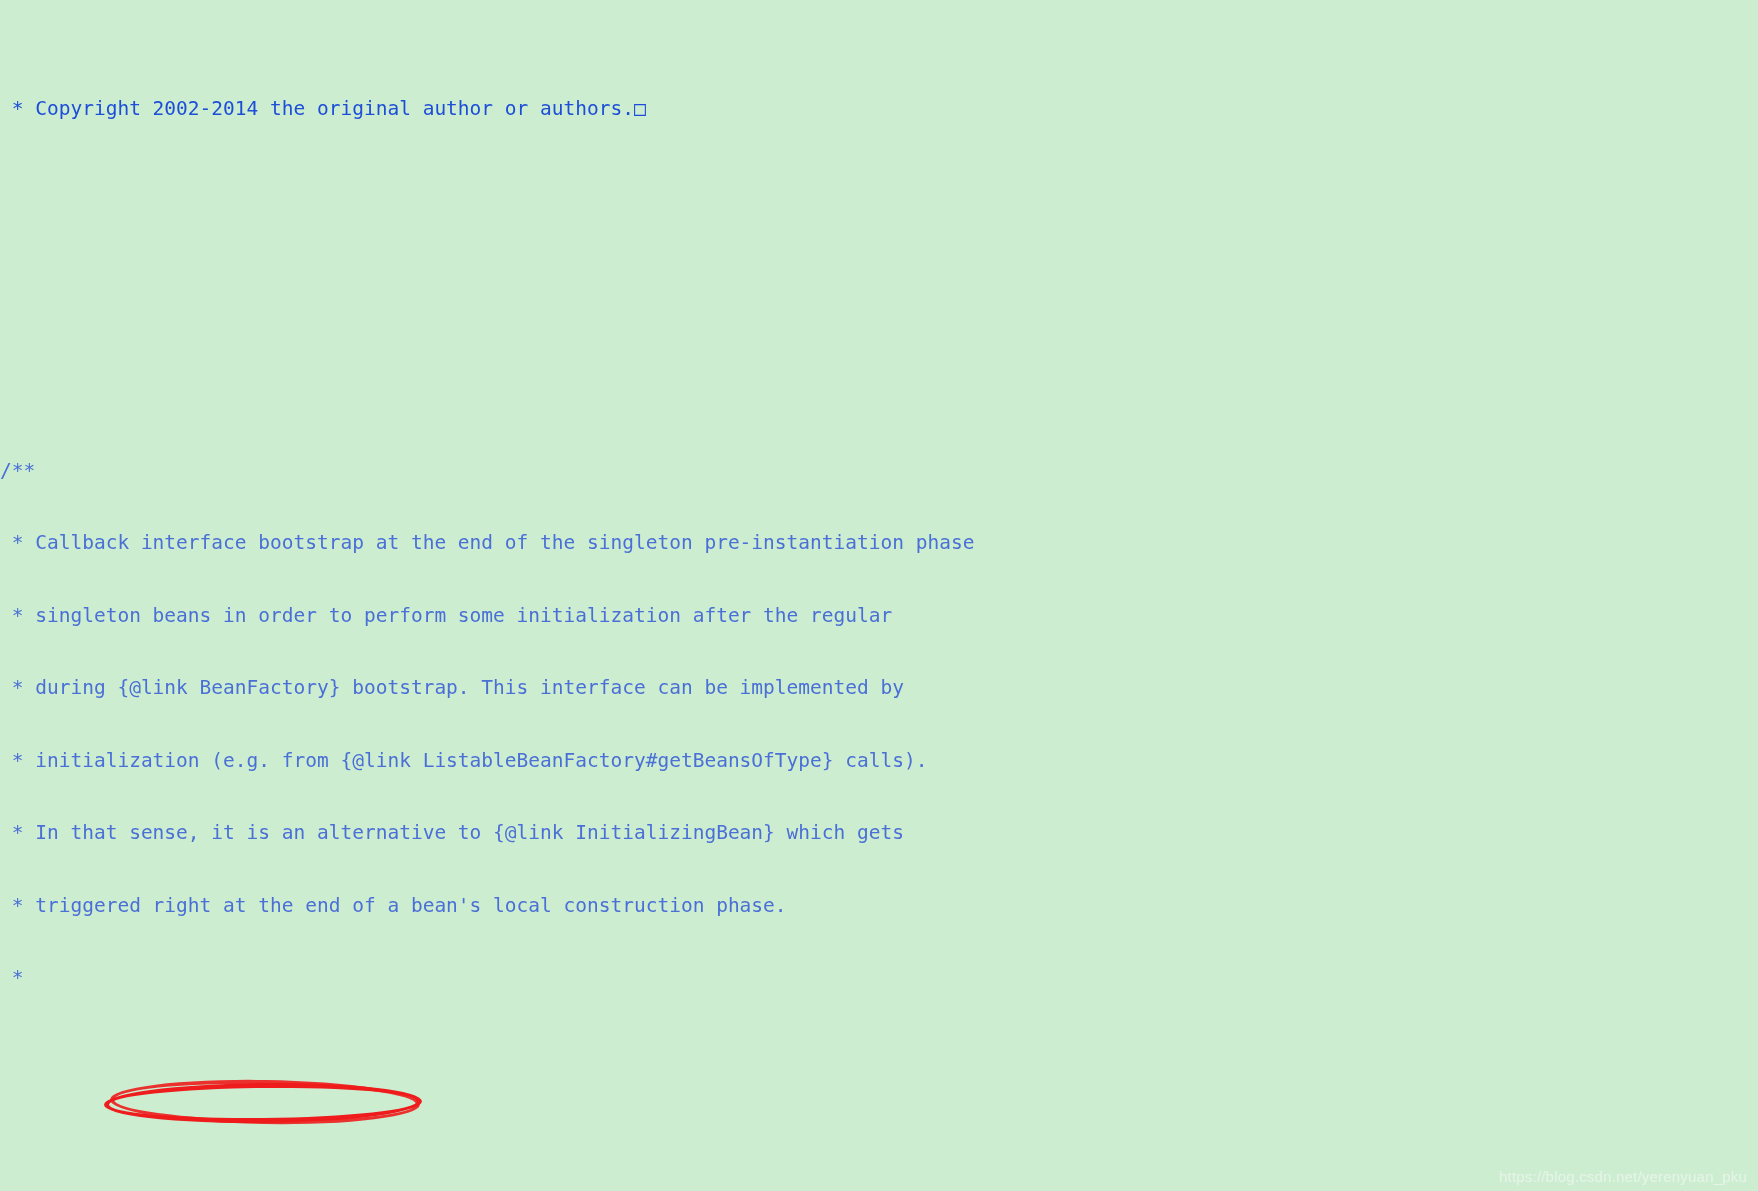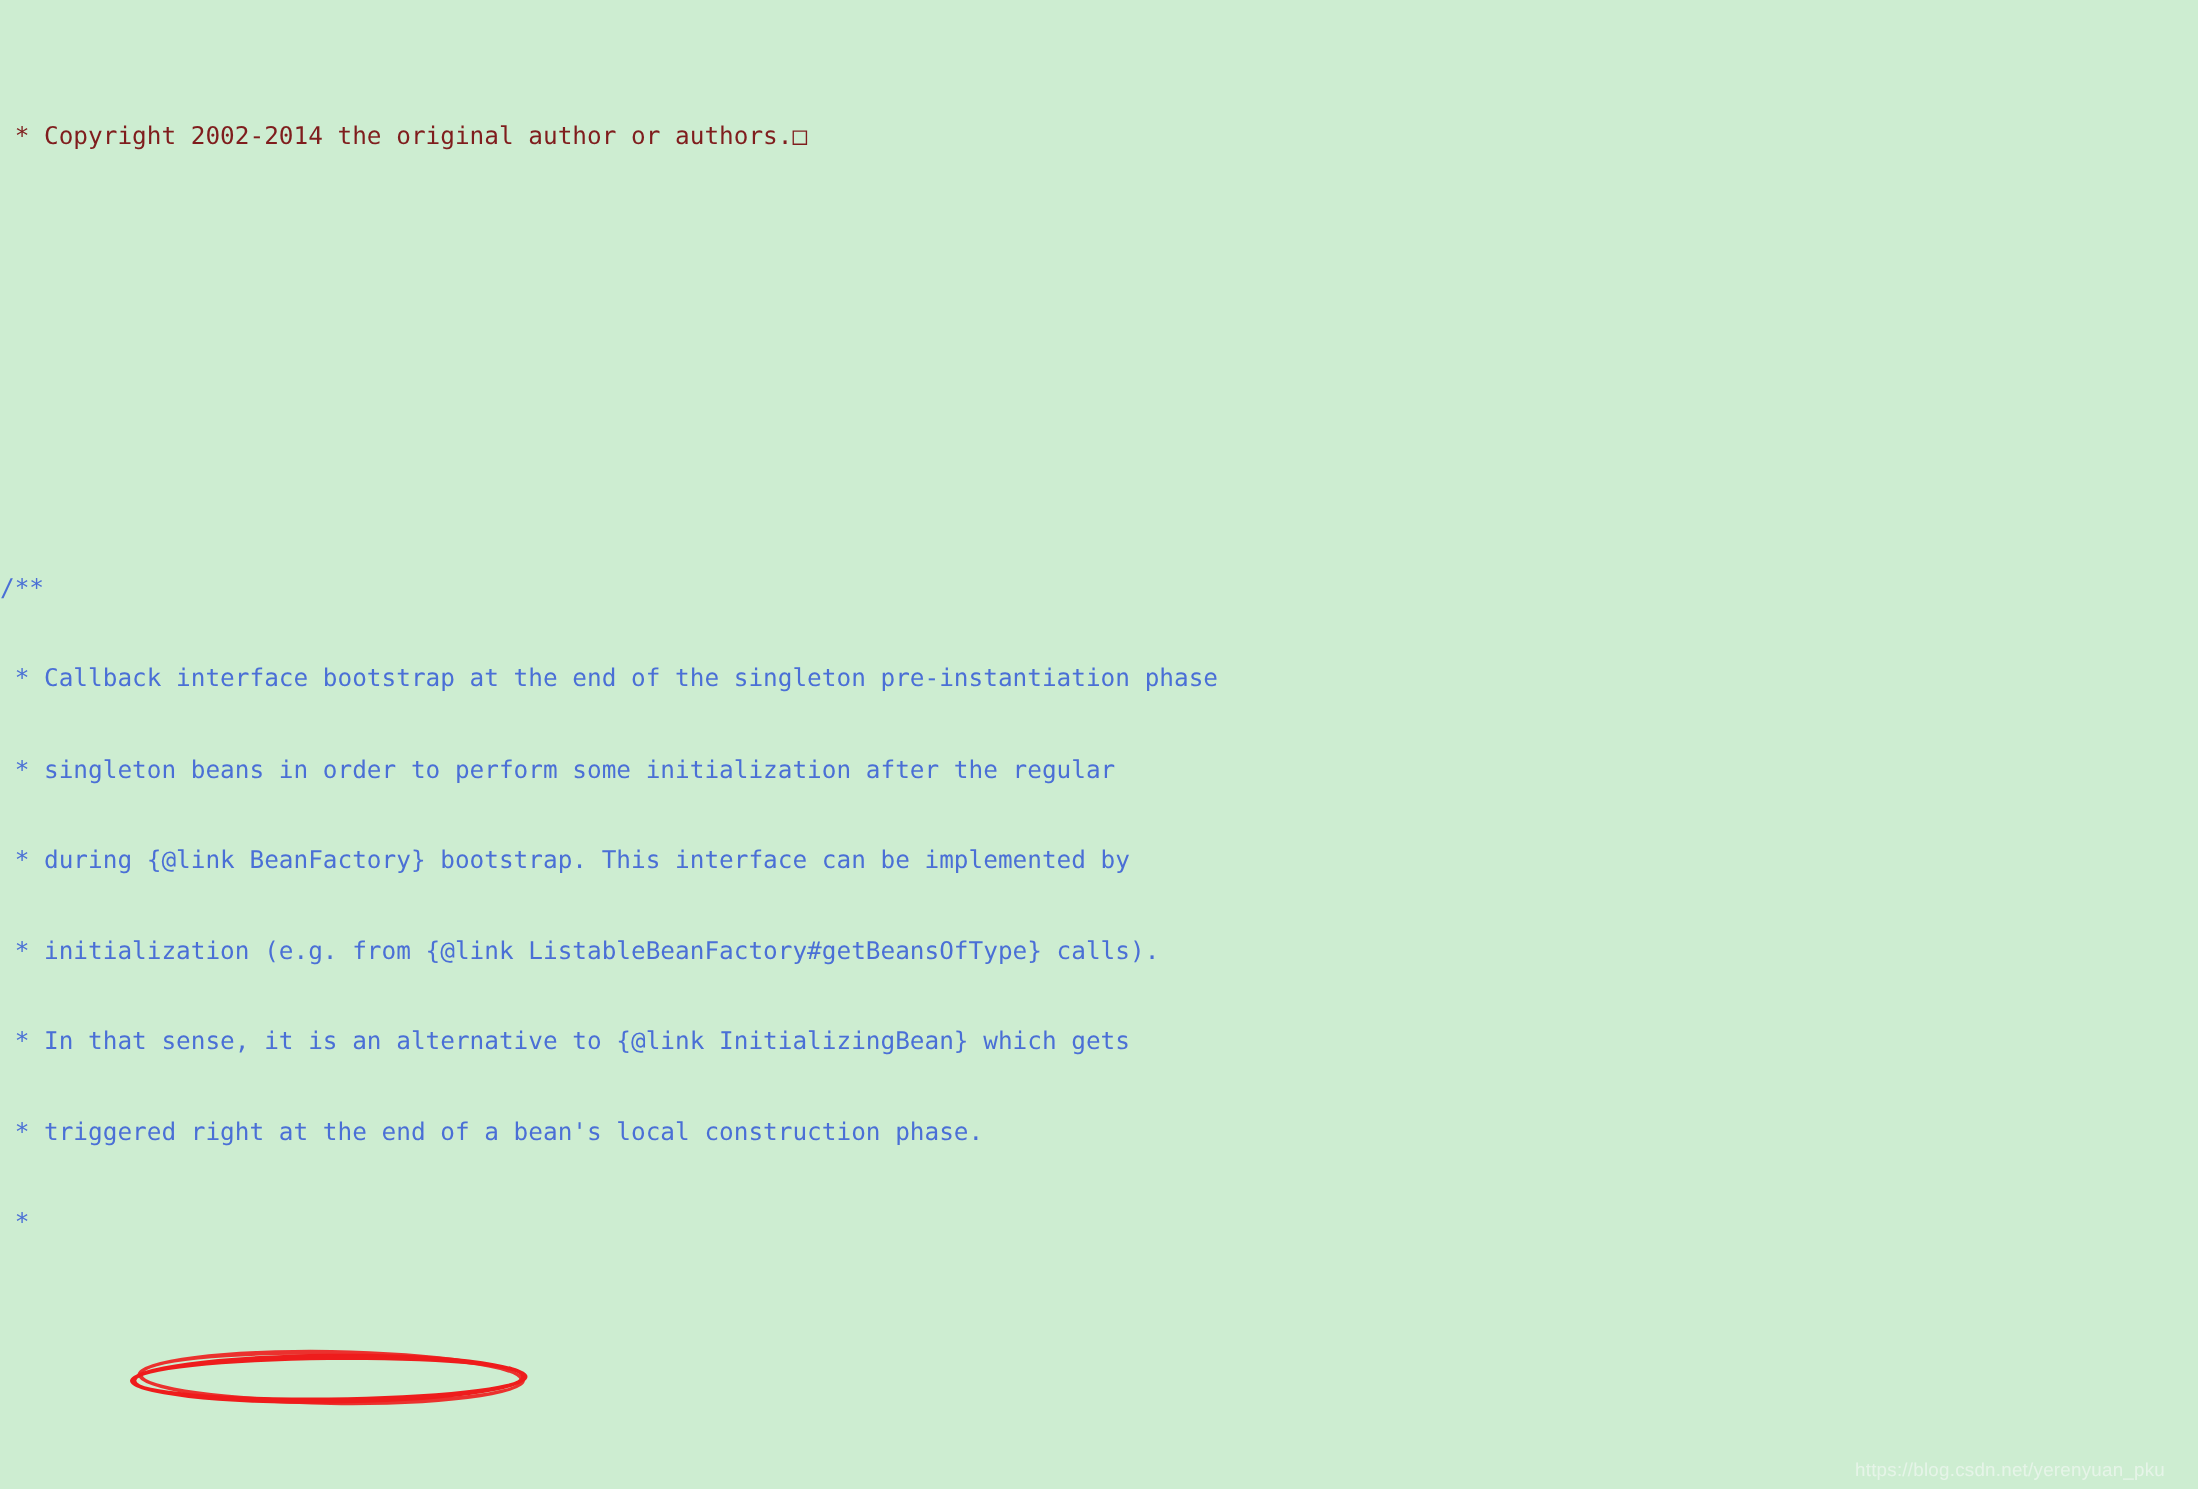--- a/index.html
+++ b/index.html
@@ -29,21 +29,21 @@
     white-space: pre;
   }
   .line {
     height: 24.15px;
     padding-left: 0px;
     white-space: pre;
     position: relative;
   }
   
   .cmt      { color: #4a6fd6; }          
-  .cmt-top  { color: #7f1d1d; }          
+  .cmt-top  { color: #1d4ed8; }          
   .kw       { color: #a80054; font-weight: bold; }  
   .plain    { color: #000000; }
 
   
   #red-ellipse {
     position: absolute;
     left: 104px;
     top: 1083px;
     width: 318px;
     height: 40px;
@@ -64,21 +64,21 @@
     border-radius: 50% / 50%;
     z-index: 5;
     transform: rotate(0.9deg);
     box-sizing: border-box;
     pointer-events: none;
     opacity: 0.9;
   }
 
   #watermark {
     position: absolute;
-    right: 26px;
+    right: 11px;
     bottom: 6px;
     color: #e8f5ea;
     font-family: "Liberation Sans", sans-serif;
     font-size: 15px;
     letter-spacing: 0.2px;
     z-index: 6;
     opacity: 0.95;
   }
 </style>
 </head>

